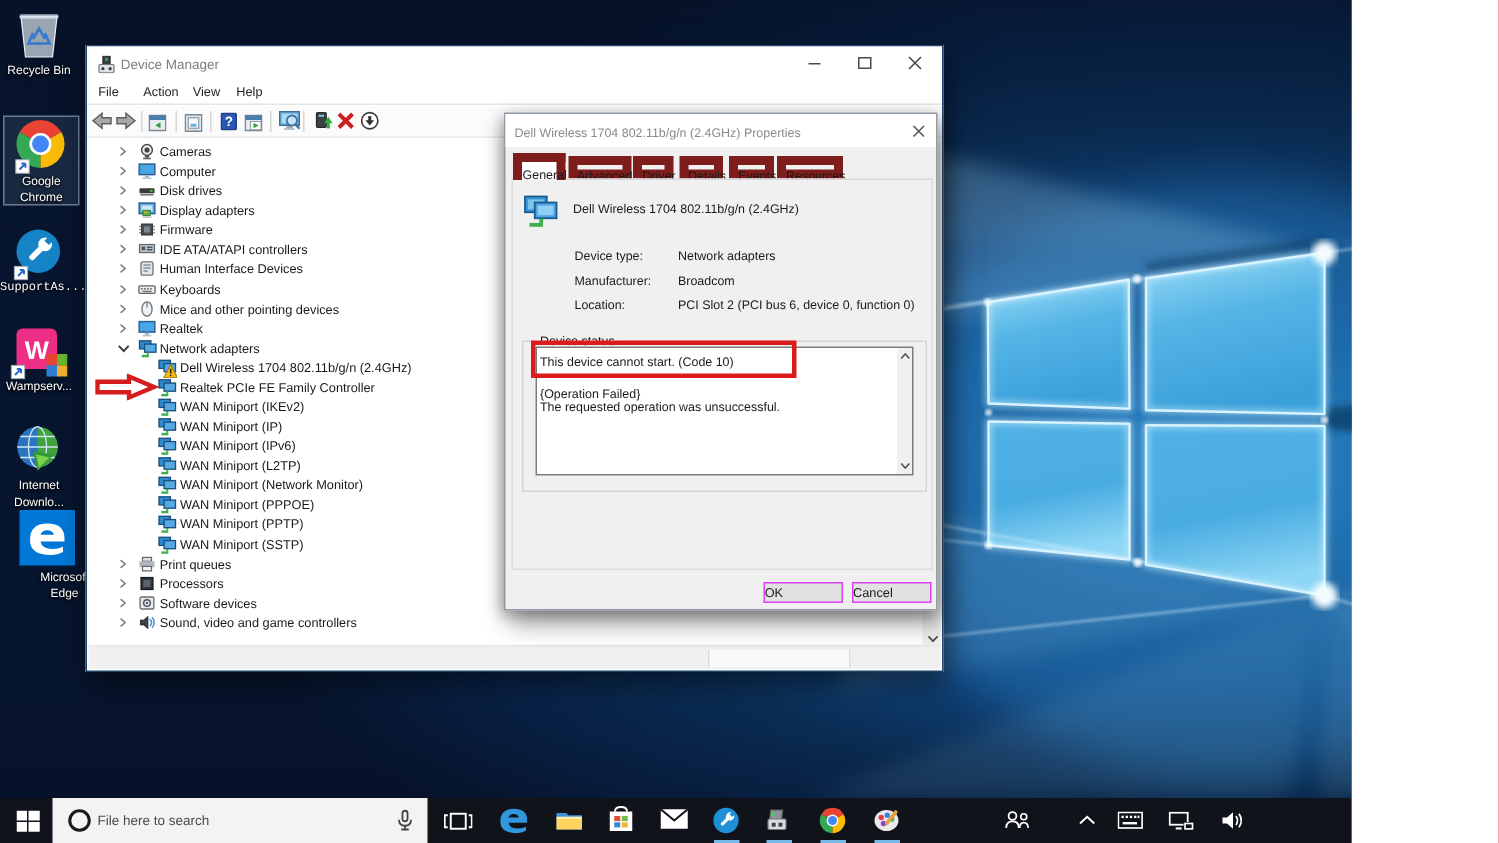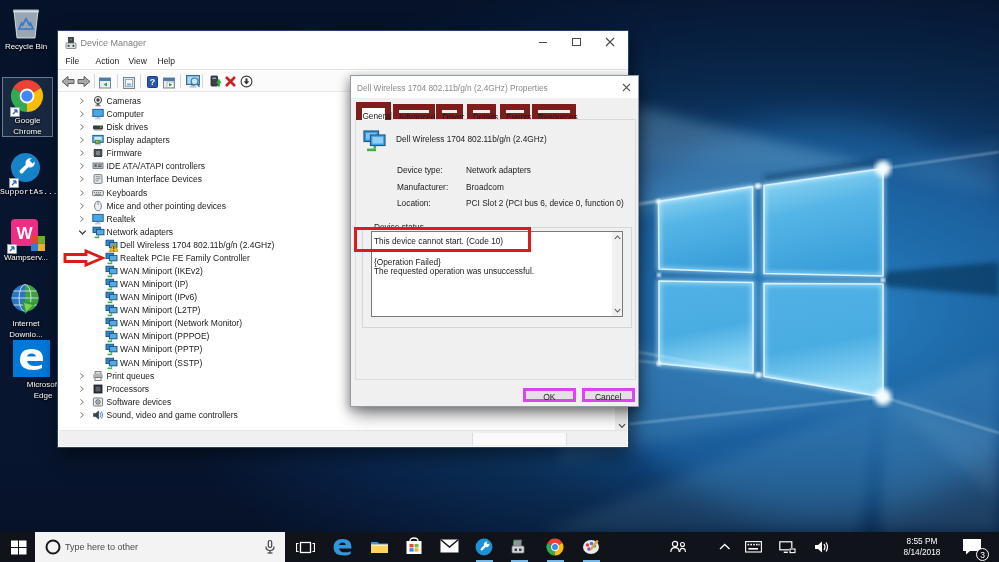--- a/index.html
+++ b/index.html
@@ -1,18 +1,18 @@
 <!DOCTYPE html>
 <html><head>
 <meta charset="utf-8">
 <style>
 * { margin:0; padding:0; box-sizing:border-box; }
 html,body { width:999px; height:562px; overflow:hidden; }
 body { font-family:"Liberation Sans", sans-serif; }
-#screen { position:relative; width:999px; height:562px; overflow:hidden; background:#ef4444; }
+#screen { position:relative; width:901px; height:562px; overflow:hidden; background:#ef4444; }
 #wall { position:absolute; left:0; top:0; }
 .abs { position:absolute; }
 
 .dlabel { position:absolute; color:#fff; font-size:8px; text-align:center; text-shadow:0 1px 2px rgba(0,0,0,.95), 0 0 2px rgba(0,0,0,.8); line-height:11px; white-space:nowrap; }
 
 #dm { position:absolute; left:56.5px; top:30px; width:572px; height:417.5px; background:#fff; border:1px solid #22436b; box-shadow:3px 8px 18px rgba(0,0,0,.5); }
 #dm .titlebar { position:absolute; left:0; top:0; width:100%; height:22px; background:#fff; }
 #dm .title { position:absolute; left:23px; top:7px; font-size:9px; color:#7e7e7e; }
 #dm .menubar { position:absolute; left:0; top:22px; width:100%; height:17px; background:#fff; font-size:8.5px; color:#222; border-bottom:1px solid #e4e4e4; }
 #dm .menubar span { position:absolute; top:3px; }
@@ -23,28 +23,28 @@
 .trow { position:relative; height:13.08px; white-space:nowrap; }
 .trow .chev { position:absolute; left:19px; top:3px; }
 .trow .ticon { position:absolute; left:33px; top:1px; }
 .trow .txt { position:absolute; left:48px; top:2px; }
 .trow.child .ticon { left:46px; }
 .trow.child .txt { left:61.5px; }
 
 #vsb { position:absolute; right:1px; top:62px; width:11.5px; height:339px; background:#f0f0f0; }
 #hsb { position:absolute; left:1px; bottom:1px; right:1px; height:15.5px; background:#f0f0f0; border-top:1px solid #e6e6e6; }
 
-#dlg { position:absolute; left:350px; top:75px; width:288.5px; height:331.5px; background:#f0f0f0; border:1px solid #8f9aa5; box-shadow:-2px 3px 9px rgba(0,0,0,.28), 3px 8px 16px rgba(0,0,0,.40); }
+#dlg { position:absolute; left:336px; top:75px; width:288.5px; height:331.5px; background:#f0f0f0; border:1px solid #8f9aa5; box-shadow:-2px 3px 9px rgba(0,0,0,.28), 3px 8px 16px rgba(0,0,0,.40); }
 #dlg .titlebar { position:absolute; left:0; top:0; width:100%; height:22px; background:#fff; }
 #dlg .title { position:absolute; left:6px; top:6.5px; font-size:8.3px; color:#8a8a8a; }
 .tab { position:absolute; top:27.5px; height:15.5px; background:#f0f0f0; border:6px solid #7f1d1d; font-size:8.3px; color:#1a1a1a; text-align:center; line-height:15px; }
 .tab.sel { top:25.5px; height:18px; background:#fff; border-bottom:none; line-height:17px; z-index:3; }
 #tabpage { position:absolute; left:4px; top:43px; width:280.5px; height:261px; background:#f0f0f0; border:1px solid #dcdcdc; border-top:1px solid #d9d9d9; }
 .f9 { position:absolute; font-size:8.3px; color:#1a1a1a; white-space:nowrap; }
-.btn { position:absolute; width:53px; height:14.5px; background:#e1e1e1; border:3px solid #d946ef; font-size:8.5px; color:#1a1a1a; text-align:center; line-height:13px; }
+.btn { position:absolute; width:53px; height:14.5px; background:#e1e1e1; border:1px solid #d946ef; font-size:8.5px; color:#1a1a1a; line-height:13px; }
 
 #taskbar { position:absolute; left:0; top:532px; width:999px; height:30px; background:#11131b; }
 #search { position:absolute; left:35px; top:0; width:250px; height:30px; background:#f3f3f3; }
 #search .stxt { position:absolute; left:30px; top:9.5px; font-size:9px; color:#4a4a4a; }
 .clk { position:absolute; right:47px; top:3.5px; width:60px; color:#fff; font-size:8.3px; text-align:center; line-height:11.5px; }
 .underline { position:absolute; top:28px; height:2px; width:17px; background:#76b9e8; }
 </style>
 </head>
 <body>
 <div id="screen">
@@ -630,21 +630,21 @@
     <div class="btn" style="left:230.7px;top:311.5px;">Cancel</div>
   </div>
 
   <div class="abs" style="left:353.5px;top:227px;width:177px;height:24.5px;border:3px solid #dc1c1c;z-index:50;"></div>
 
   <div id="taskbar">
     <div id="search">
       <svg class="abs" style="left:10px;top:7px;" width="16" height="16">
           <circle cx="8" cy="8" r="6.5" fill="none" stroke="#1a1a1a" stroke-width="2"></circle>
         </svg>
-      <div class="stxt">Type here to other</div>
+      <div class="stxt">File here to search</div>
     </div>
     <svg class="abs" style="left:11px;top:8px;" width="16" height="15">
 <rect x="0" y="0.5" width="7" height="6.5" fill="#fff"></rect>
         <rect x="8" y="0.5" width="7.5" height="6.5" fill="#fff"></rect>
 <rect x="0" y="8" width="7" height="6.5" fill="#fff"></rect>
         <rect x="8" y="8" width="7.5" height="6.5" fill="#fff"></rect>
       </svg>
 <svg class="abs" style="left:262px;top:7px;" width="16" height="16" viewBox="0 0 16 16">
 <rect x="6.3" y="1.5" width="3.4" height="7" rx="1.7" fill="none" stroke="#444" stroke-width="1.2"></rect>
 <path d="M4 7.5 Q4 11.5 8 11.5 Q12 11.5 12 7.5" fill="none" stroke="#444" stroke-width="1.2"></path>

